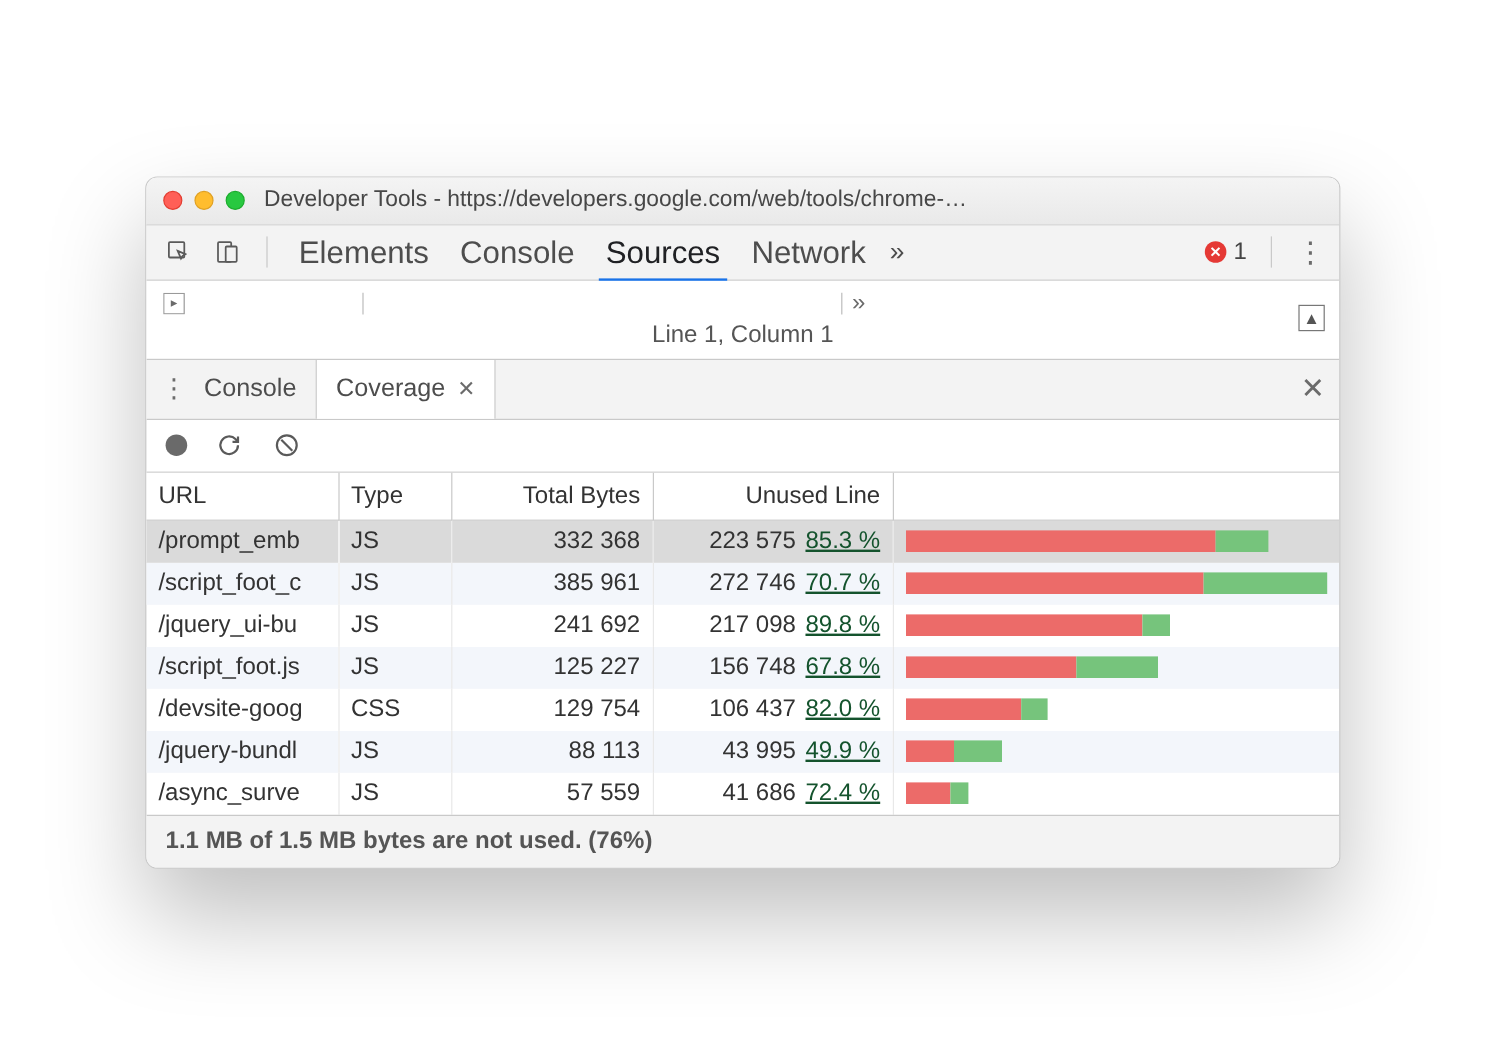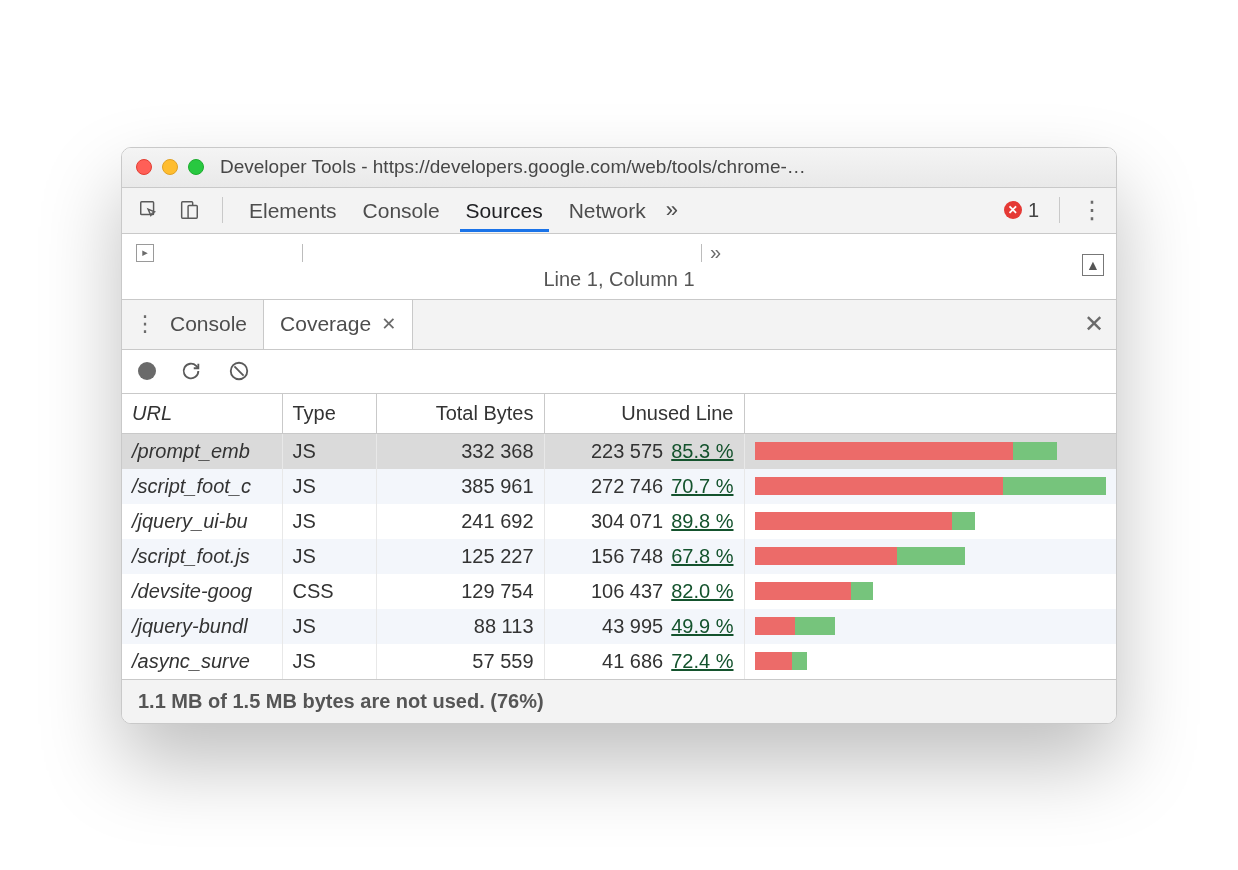--- a/index.html
+++ b/index.html
@@ -52,21 +52,21 @@
     border-bottom:1px solid var(--border);
     display:flex;
     align-items:center;
     gap:14px;
     padding:0 14px;
     background:#f3f3f3;
   }
   .icon-btn{width:26px;height:26px;display:flex;align-items:center;justify-content:center;color:#5a5a5a;}
   .icon-btn svg{width:22px;height:22px;}
   .vsep{width:1px;height:26px;background:var(--border);margin:0 6px;}
-  .tab{font-size:21px;color:var(--text);padding:10px 6px 6px;border-bottom:3px solid transparent;text-align:center;}
+  .tab{font-size:26px;color:var(--text);padding:10px 6px 6px;border-bottom:3px solid transparent;text-align:center;}
   .tab.active{color:#202124;border-bottom-color:var(--tab-blue);}
   .chev{font-size:22px;color:var(--text);}
   .spacer{flex:1;}
   .err-badge{display:flex;align-items:center;gap:6px;font-size:20px;color:#444;}
   .err-circle{width:18px;height:18px;border-radius:50%;background:#e53935;color:#fff;display:flex;align-items:center;justify-content:center;font-size:12px;font-weight:bold;}
   .menu-dots{font-size:24px;color:#6b6b6b;letter-spacing:-2px;}
   
   .editor{background:#fff;padding:10px 14px 8px;border-bottom:1px solid var(--border);position:relative;}
   .editor-top{display:flex;align-items:center;gap:8px;height:18px;overflow:hidden;}
   .play-ico{width:18px;height:18px;border:1px solid #9a9a9a;display:flex;align-items:center;justify-content:center;font-size:11px;color:#6b6b6b;}
@@ -86,21 +86,21 @@
   .rec{width:18px;height:18px;border-radius:50%;background:#6a6a6a;}
   .reload svg,.clear svg{width:22px;height:22px;}
   
   table{width:100%;border-collapse:collapse;}
   th{text-align:left;font-weight:400;font-size:20px;color:#333;padding:8px 10px;border-bottom:1px solid var(--border);border-right:1px solid var(--border);background:#fff;}
   th:last-child{border-right:none;}
   td{font-size:20px;color:#333;padding:6px 10px;border-right:1px solid #e8e8e8;white-space:nowrap;overflow:hidden;text-overflow:ellipsis;}
   td:last-child{border-right:none;}
   tbody tr:nth-child(even){background:#f3f6fb;}
   tbody tr.selected{background:#dadada;}
-  .col-url{width:160px;max-width:160px;font-style:italic;}
+  .col-url{width:160px;max-width:160px;}
   .col-type{width:94px;}
   .col-total{width:168px;text-align:right;font-variant-numeric:tabular-nums;}
   .col-unused{width:200px;text-align:right;}
   .unused-bytes{font-variant-numeric:tabular-nums;}
   .pct{color:#14532d;margin-left:8px;text-decoration:underline;}
   .bar-cell{padding-left:10px;padding-right:10px;}
   .bar{height:18px;display:flex;width:100%;}
   .bar .used{background:var(--green);height:100%;}
   .bar .unused{background:var(--red);height:100%;}
   
@@ -217,21 +217,21 @@
             <div class="bar" style="width:100.00%">
               <div class="unused" style="width:70.67%"></div>
               <div class="used" style="width:29.33%"></div>
             </div>
           </td>
         </tr>
         <tr>
           <td class="col-url">/jquery_ui-bu</td>
           <td class="col-type">JS</td>
           <td class="col-total">241 692</td>
-          <td class="col-unused"><span class="unused-bytes">304 071</span><span class="pct">89.8 %</span></td>
+          <td class="col-unused"><span class="unused-bytes">217 098</span><span class="pct">89.8 %</span></td>
           <td class="bar-cell">
             <div class="bar" style="width:62.62%">
               <div class="unused" style="width:89.81%"></div>
               <div class="used" style="width:10.19%"></div>
             </div>
           </td>
         </tr>
         <tr>
           <td class="col-url">/script_foot.js</td>
           <td class="col-type">JS</td>

